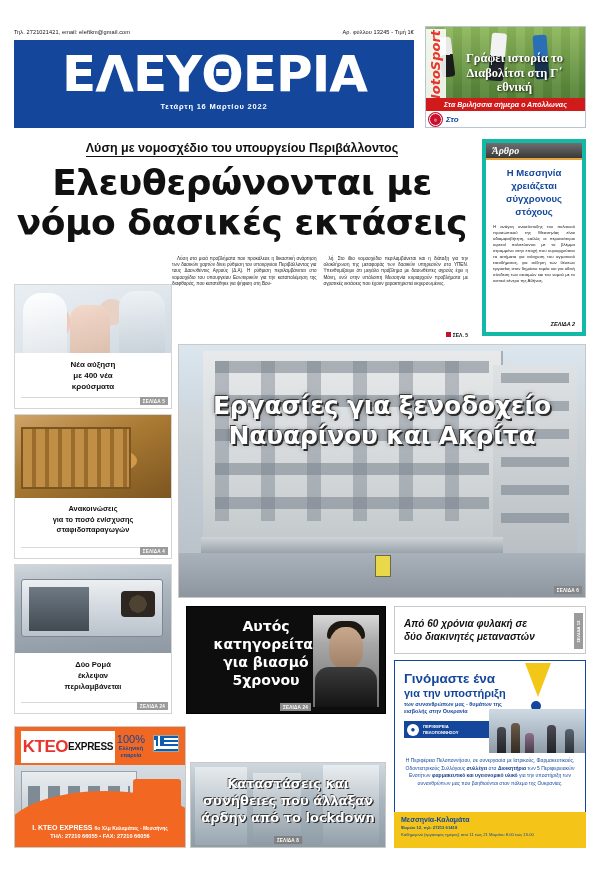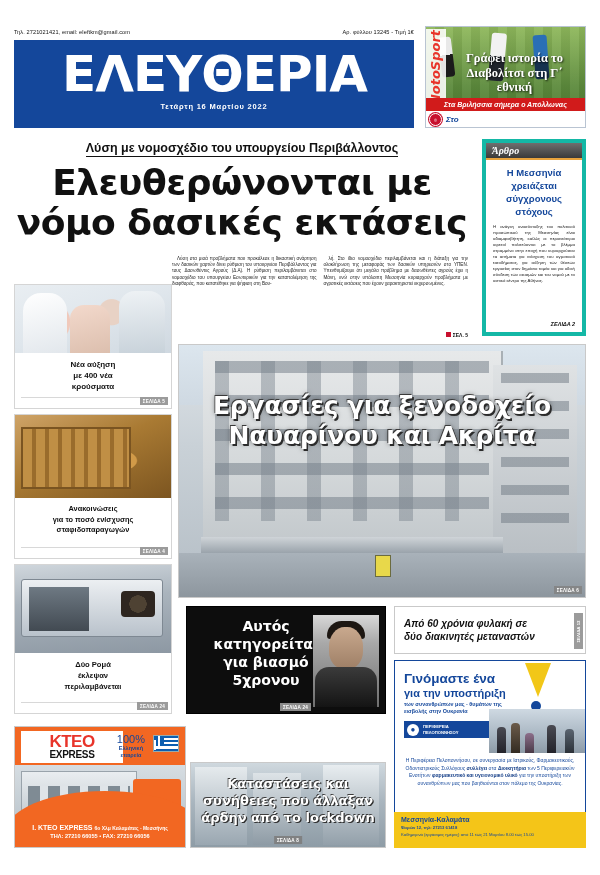--- a/index.html
+++ b/index.html
@@ -380,22 +380,22 @@
   .yellowbar .s { font-size: 4.2px; color: #14479b; line-height: 6px; margin-top: 2px; font-weight: 700; }
   .yellowbar .h { font-size: 4.2px; color: #14479b; line-height: 6px; margin-top: 1px; }
 
   
   .kteo {
     position: absolute; left: 14px; top: 726px; width: 172px; height: 122px;
     border: 1px solid #c9c9c9; background: #ffffff; overflow: hidden;
   }
   .kteo .topband { position: absolute; left: 0; top: 0; width: 100%; height: 38px; background: #f26722; }
   .kteo .logobox {
-    position: absolute; left: 6px; top: 4px; width: 102px; height: 32px;
-    background: #ffffff; display: flex; flex-direction: column;
+    position: absolute; left: 6px; top: 4px; width: 94px; height: 32px;
+    background: #ffffff; display: flex; flex-direction: row;
     align-items: center; justify-content: center;
   }
   .kteo .logobox .a { color: #e8342a; font-size: 17px; font-weight: 700; line-height: 16px; letter-spacing: -.5px; }
   .kteo .logobox .b { color: #111; font-size: 10px; font-weight: 700; line-height: 10px; letter-spacing: -.3px; }
   .kteo .pct {
     position: absolute; right: 40px; top: 6px; text-align: center; color: #14479b;
   }
   .kteo .pct .n { font-size: 11px; font-weight: 400; }
   .kteo .pct .w { font-size: 5.5px; font-weight: 700; line-height: 6.5px; }
   .kteo .flag {

